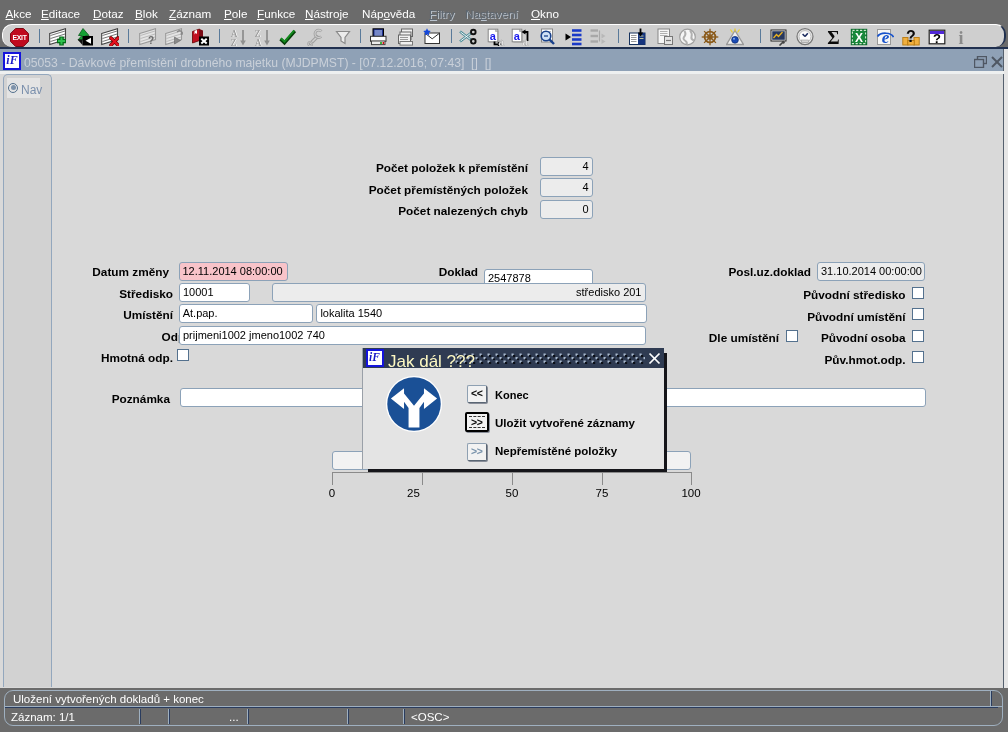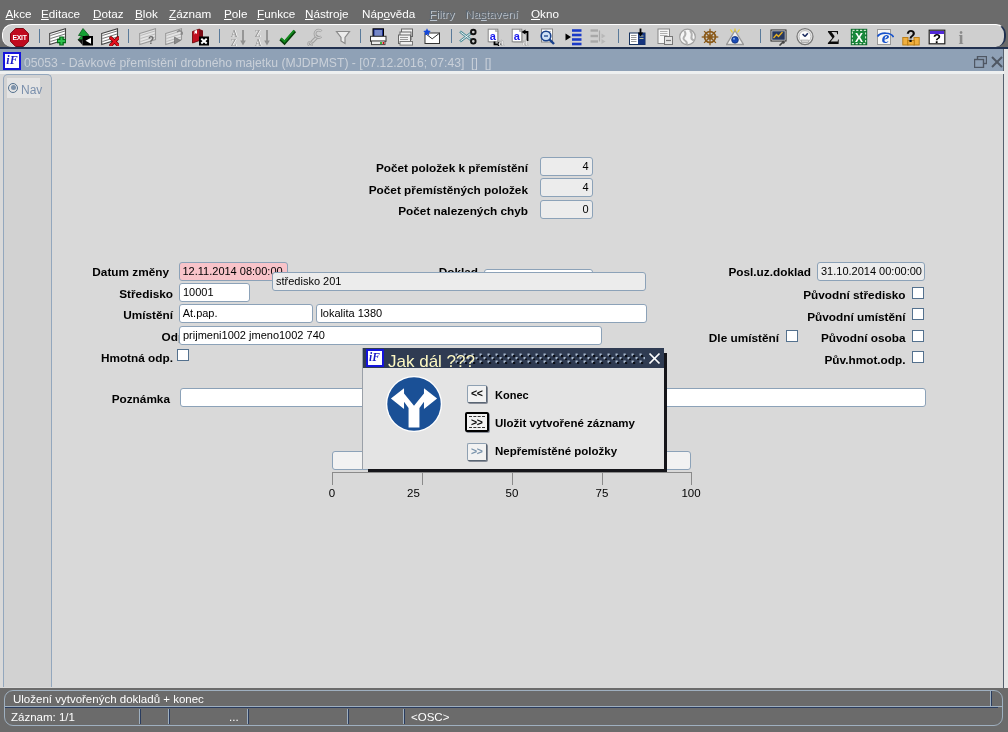--- a/index.html
+++ b/index.html
@@ -349,30 +349,30 @@
 <div class="lbl" style="right:480px;top:204px">Počet nalezených chyb</div>
 <div class="fld g num" style="left:539.5px;top:199.5px;width:53px;">0</div>
 <div class="lbl" style="right:839px;top:265px">Datum změny</div>
 <div class="fld " style="left:178.5px;top:261.5px;width:109px; background:#f8c3c9">12.11.2014 08:00:00</div>
 <div class="lbl" style="right:530px;top:265px">Doklad</div>
 <div class="fld " style="left:484px;top:269px;width:109px;">2547878</div>
 <div class="lbl" style="right:197px;top:265px">Posl.uz.doklad</div>
 <div class="fld g" style="left:817px;top:261.5px;width:108px;">31.10.2014 00:00:00</div>
 <div class="lbl" style="right:835px;top:286.5px">Středisko</div>
 <div class="fld " style="left:179px;top:283px;width:71px;">10001</div>
-<div class="fld g" style="left:272px;top:272px;width:373.5px;">středisko 201</div>
+<div class="fld g" style="left:272px;top:283px;width:373.5px;text-align:right;">středisko 201</div>
 <div class="lbl" style="right:102.5px;top:288px">Původní středisko</div>
 <div class="cb" style="left:912px;top:286.5px"></div>
 <div class="lbl" style="right:835px;top:308px">Umístění</div>
 <div class="fld " style="left:178.7px;top:304.3px;width:134.7px;">At.pap.</div>
-<div class="fld " style="left:316.4px;top:304.3px;width:330.5px;">lokalita 1380</div>
+<div class="fld " style="left:316.4px;top:304.3px;width:330.5px;">lokalita 1540</div>
 <div class="lbl" style="right:102.5px;top:309.5px">Původní umístění</div>
 <div class="cb" style="left:912px;top:308px"></div>
 <div class="lbl" style="right:792px;top:329.5px">Odpovídá</div>
-<div class="fld " style="left:179px;top:325.7px;width:423px;">prijmeni1002 jmeno1002 740</div>
+<div class="fld " style="left:179px;top:325.7px;width:467px;">prijmeni1002 jmeno1002 740</div>
 <div class="lbl" style="right:229px;top:331px">Dle umístění</div>
 <div class="cb" style="left:786px;top:329.5px"></div>
 <div class="lbl" style="right:102.5px;top:331px">Původní osoba</div>
 <div class="cb" style="left:912px;top:329.5px"></div>
 <div class="lbl" style="right:835px;top:351px">Hmotná odp.</div>
 <div class="cb" style="left:177px;top:349px"></div>
 <div class="lbl" style="right:102.5px;top:352.5px">Pův.hmot.odp.</div>
 <div class="cb" style="left:912px;top:351px"></div>
 <div class="lbl" style="right:838px;top:391.5px">Poznámka</div>
 <div class="fld " style="left:179.5px;top:387.7px;width:746px;"></div>

